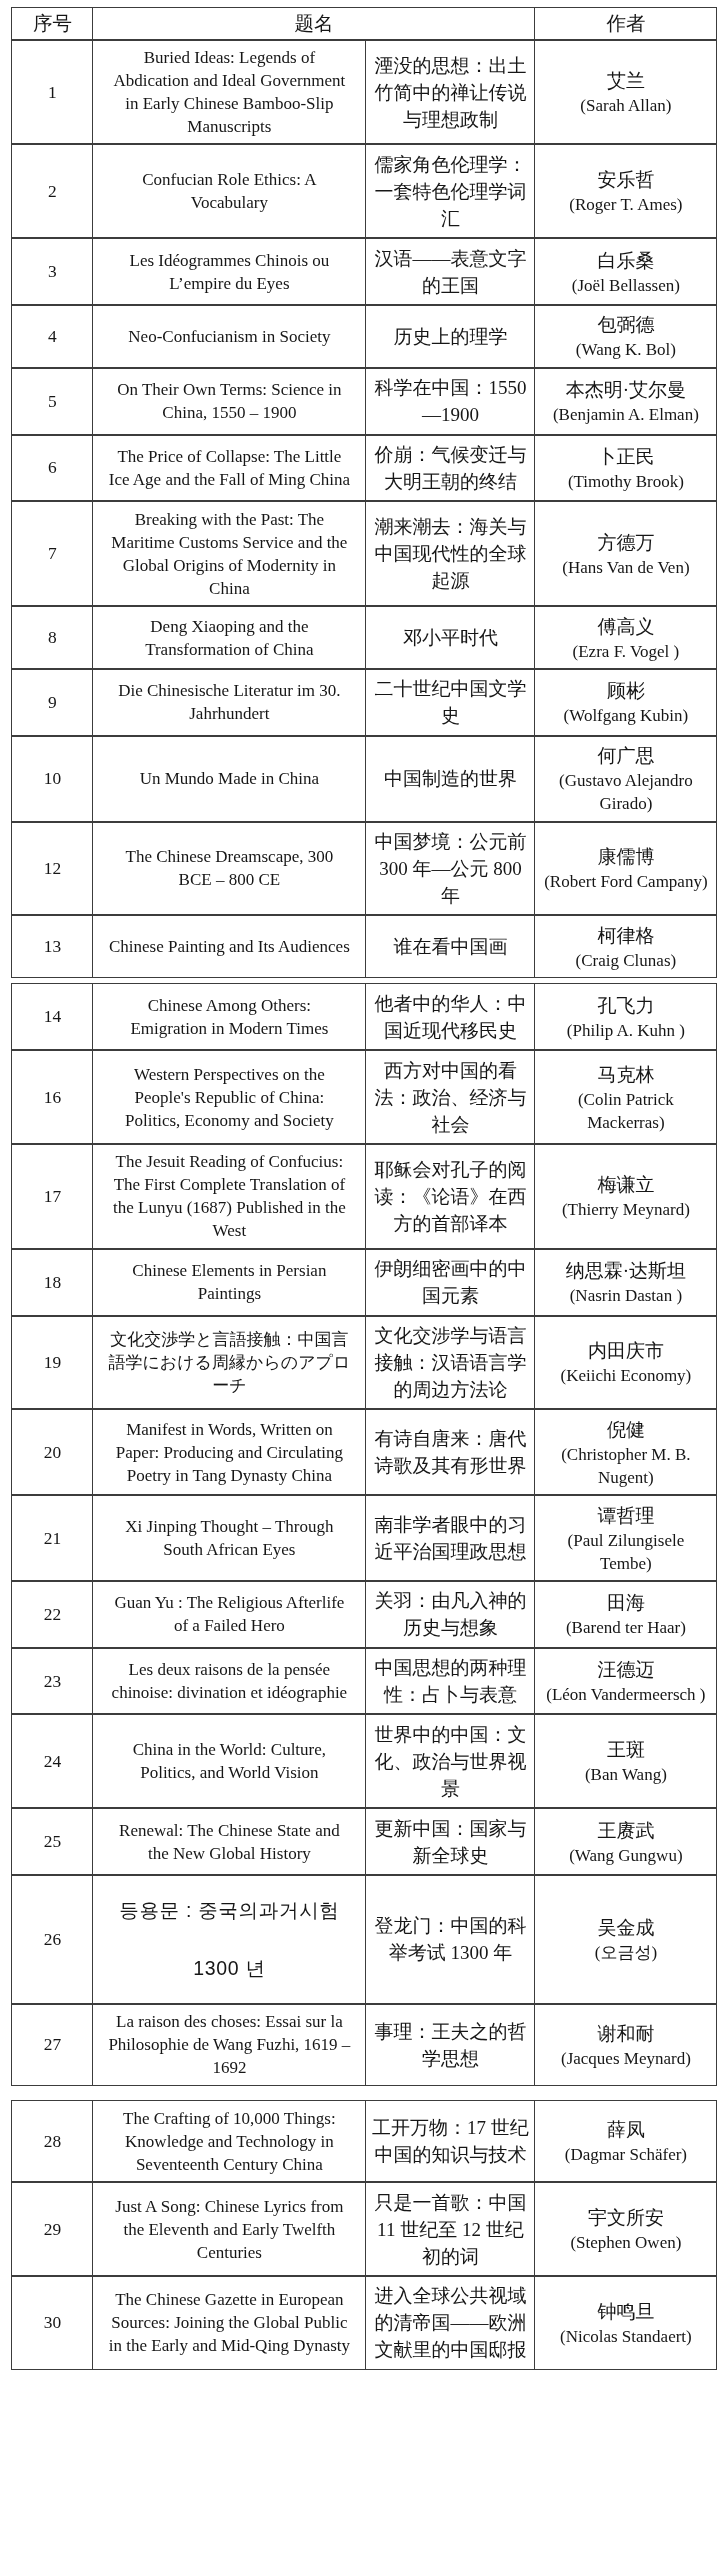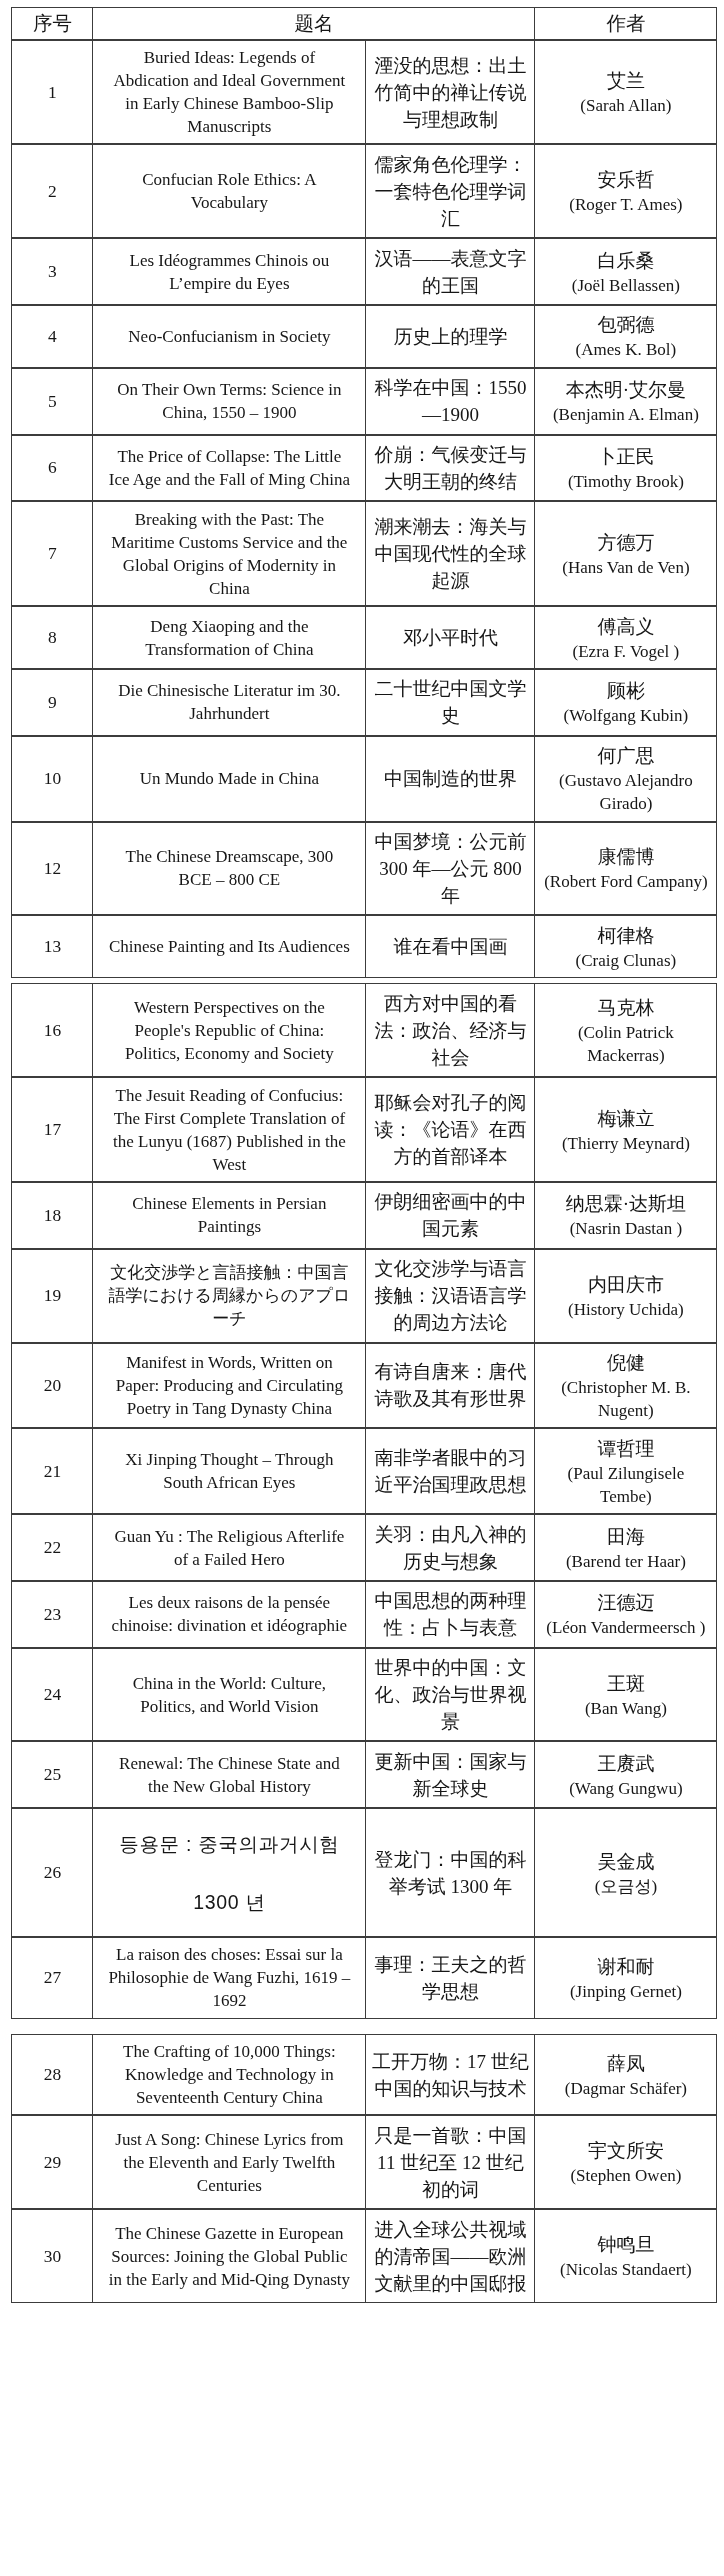--- a/index.html
+++ b/index.html
@@ -131,21 +131,21 @@
       <span class="a-latin">(Joël Bellassen)</span>
     </td>
   </tr>
 
   <tr>
     <td class="c-no">4</td>
     <td class="c-title">Neo-Confucianism in Society</td>
     <td class="c-zh">历史上的理学</td>
     <td class="c-author">
       <span class="a-cn">包弼德</span>
-      <span class="a-latin">(Ames K. Bol)</span>
+      <span class="a-latin">(Wang K. Bol)</span>
     </td>
   </tr>
 
   <tr>
     <td class="c-no">5</td>
     <td class="c-title">On Their Own Terms: Science in China, 1550 – 1900</td>
     <td class="c-zh">科学在中国：1550—1900</td>
     <td class="c-author">
       <span class="a-cn">本杰明·艾尔曼</span>
       <span class="a-latin">(Benjamin A. Elman)</span>
@@ -226,20 +226,29 @@
   </table>
 
   <table class="book-table sect-gap-sm">
     <colgroup>
       <col style="width:81px">
         <col style="width:273px">
         <col style="width:169px">
         <col style="width:181px">
     </colgroup>
     <tbody>
+  <tr>
+    <td class="c-no">14</td>
+    <td class="c-title">Chinese Among Others: Emigration in Modern Times</td>
+    <td class="c-zh">他者中的华人：中国近现代移民史</td>
+    <td class="c-author">
+      <span class="a-cn">孔飞力</span>
+      <span class="a-latin">(Philip A. Kuhn )</span>
+    </td>
+  </tr>
 
 
   <tr>
     <td class="c-no">16</td>
     <td class="c-title">Western Perspectives on the People's Republic of China: Politics, Economy and Society</td>
     <td class="c-zh">西方对中国的看法：政治、经济与社会</td>
     <td class="c-author">
       <span class="a-cn">马克林</span>
       <span class="a-latin">(Colin Patrick Mackerras)</span>
     </td>
@@ -264,21 +273,21 @@
       <span class="a-latin">(Nasrin Dastan )</span>
     </td>
   </tr>
 
   <tr>
     <td class="c-no">19</td>
     <td class="c-title">文化交渉学と言語接触：中国言語学における周縁からのアプローチ</td>
     <td class="c-zh">文化交涉学与语言接触：汉语语言学的周边方法论</td>
     <td class="c-author">
       <span class="a-cn">内田庆市</span>
-      <span class="a-latin">(History Uchida)</span>
+      <span class="a-latin">(Keiichi Economy)</span>
     </td>
   </tr>
 
   <tr>
     <td class="c-no">20</td>
     <td class="c-title">Manifest in Words, Written on Paper: Producing and Circulating Poetry in Tang Dynasty China</td>
     <td class="c-zh">有诗自唐来：唐代诗歌及其有形世界</td>
     <td class="c-author">
       <span class="a-cn">倪健</span>
       <span class="a-latin">(Christopher M. B. Nugent)</span>
@@ -344,21 +353,21 @@
       <span class="a-latin">(오금성)</span>
     </td>
   </tr>
 
   <tr>
     <td class="c-no">27</td>
     <td class="c-title">La raison des choses: Essai sur la Philosophie de Wang Fuzhi, 1619 – 1692</td>
     <td class="c-zh">事理：王夫之的哲学思想</td>
     <td class="c-author">
       <span class="a-cn">谢和耐</span>
-      <span class="a-latin">(Jinping Gernet)</span>
+      <span class="a-latin">(Jacques Meynard)</span>
     </td>
   </tr>
 </tbody>
   </table>
 
   <table class="book-table sect-gap-lg">
     <colgroup>
       <col style="width:81px">
         <col style="width:273px">
         <col style="width:169px">

